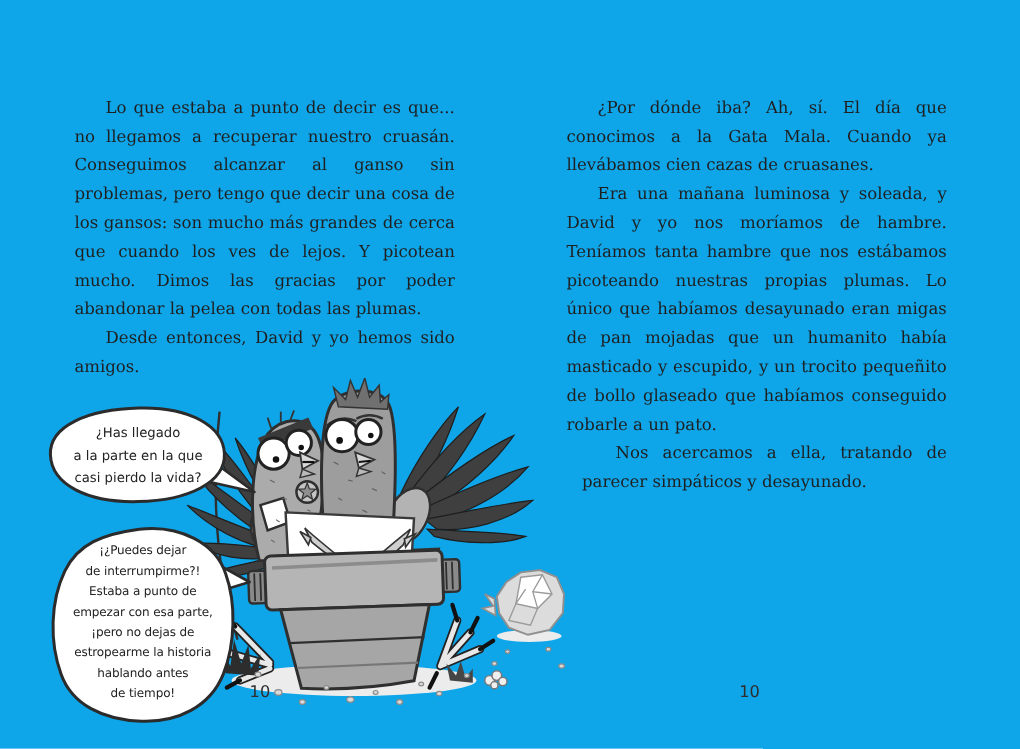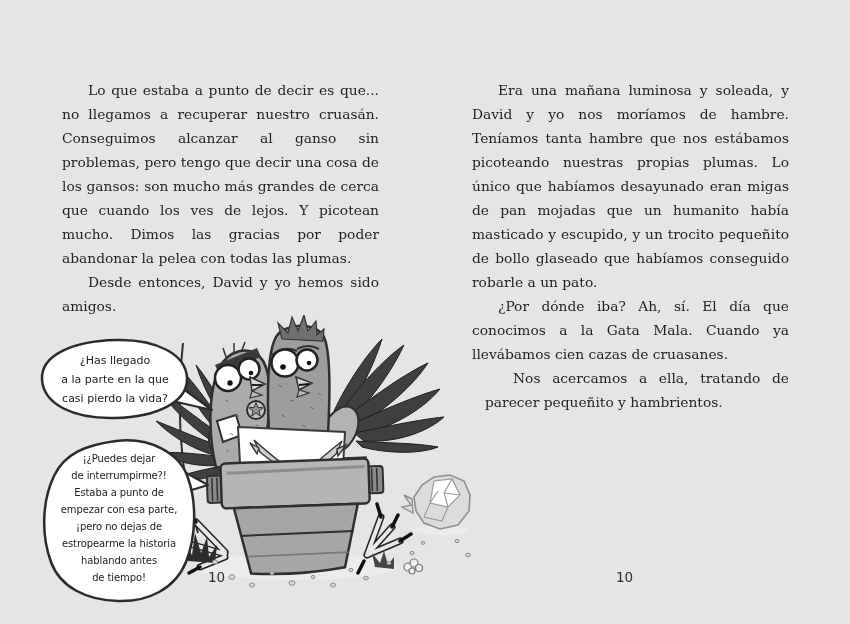--- a/index.html
+++ b/index.html
@@ -1,16 +1,16 @@
 <!DOCTYPE html>
 <html lang="es"><head>
 <meta charset="utf-8">
 <style>
   html,body{margin:0;padding:0;background:#fff;}
-  .page{position:relative;width:850px;height:624px;background:#e5e5e5;overflow:hidden;
+  .page{position:relative;width:850px;height:624px;background:#0ea5e9;overflow:hidden;
         font-family:"DejaVu Serif","Liberation Serif",serif;color:#1f1f1f;}
   .text-col{position:absolute;top:78px;width:317px;font-size:13.8px;line-height:24px;
             text-align:justify;hyphens:auto;-webkit-hyphens:auto;}
   .text-col p{margin:0;text-indent:26px;}
   .text-col.left{left:62px;}
   .text-col.right{left:472px;}
   .text-col p.wrap-indent{padding-left:13px;text-indent:28px;}
   .pagenum{position:absolute;top:569px;width:26px;text-align:left;
            font-family:"DejaVu Sans","Liberation Sans",sans-serif;font-size:13.5px;color:#2e2e2e;}
   .pagenum.left{left:208px;}
@@ -24,23 +24,23 @@
 <body>
 
 <div class="page">
 
   <div class="text-col left">
     <p>Lo que estaba a punto de decir es que... no llegamos a recuperar nuestro cruasán. Conseguimos alcanzar al ganso sin problemas, pero tengo que decir una cosa de los gansos: son mucho más grandes de cerca que cuando los ves de lejos. Y picotean mucho. Dimos las gracias por poder abandonar la pelea con todas las plumas.</p>
     <p>Desde entonces, David y yo hemos sido amigos.</p>
   </div>
 
   <div class="text-col right">
+    <p>¿Por dónde iba? Ah, sí. El día que conocimos a la Gata Mala. Cuando ya llevábamos cien cazas de cruasanes.</p>
     <p>Era una mañana luminosa y soleada, y David y yo nos moríamos de hambre. Teníamos tanta hambre que nos estábamos picoteando nuestras propias plumas. Lo único que habíamos desayunado eran migas de pan mojadas que un humanito había masticado y escupido, y un trocito pequeñito de bollo glaseado que habíamos conseguido robarle a un pato.</p>
-    <p>¿Por dónde iba? Ah, sí. El día que conocimos a la Gata Mala. Cuando ya llevábamos cien cazas de cruasanes.</p>
-    <p class="wrap-indent">Nos acercamos a ella, tratando de parecer pequeñito y hambrientos.</p>
+    <p class="wrap-indent">Nos acercamos a ella, tratando de parecer simpáticos y desayunado.</p>
   </div>
 
   <svg class="illu" viewBox="0 0 460 300">
 
     <g>
       <ellipse cx="275" cy="252" rx="102" ry="13" fill="#ececec"></ellipse>
       <ellipse cx="421" cy="215" rx="27" ry="5" fill="#ececec"></ellipse>
     </g>
 
     <path d="M163,28 C156,95 160,160 178,218" stroke="#2f2f2f" stroke-width="2" fill="none"></path>

